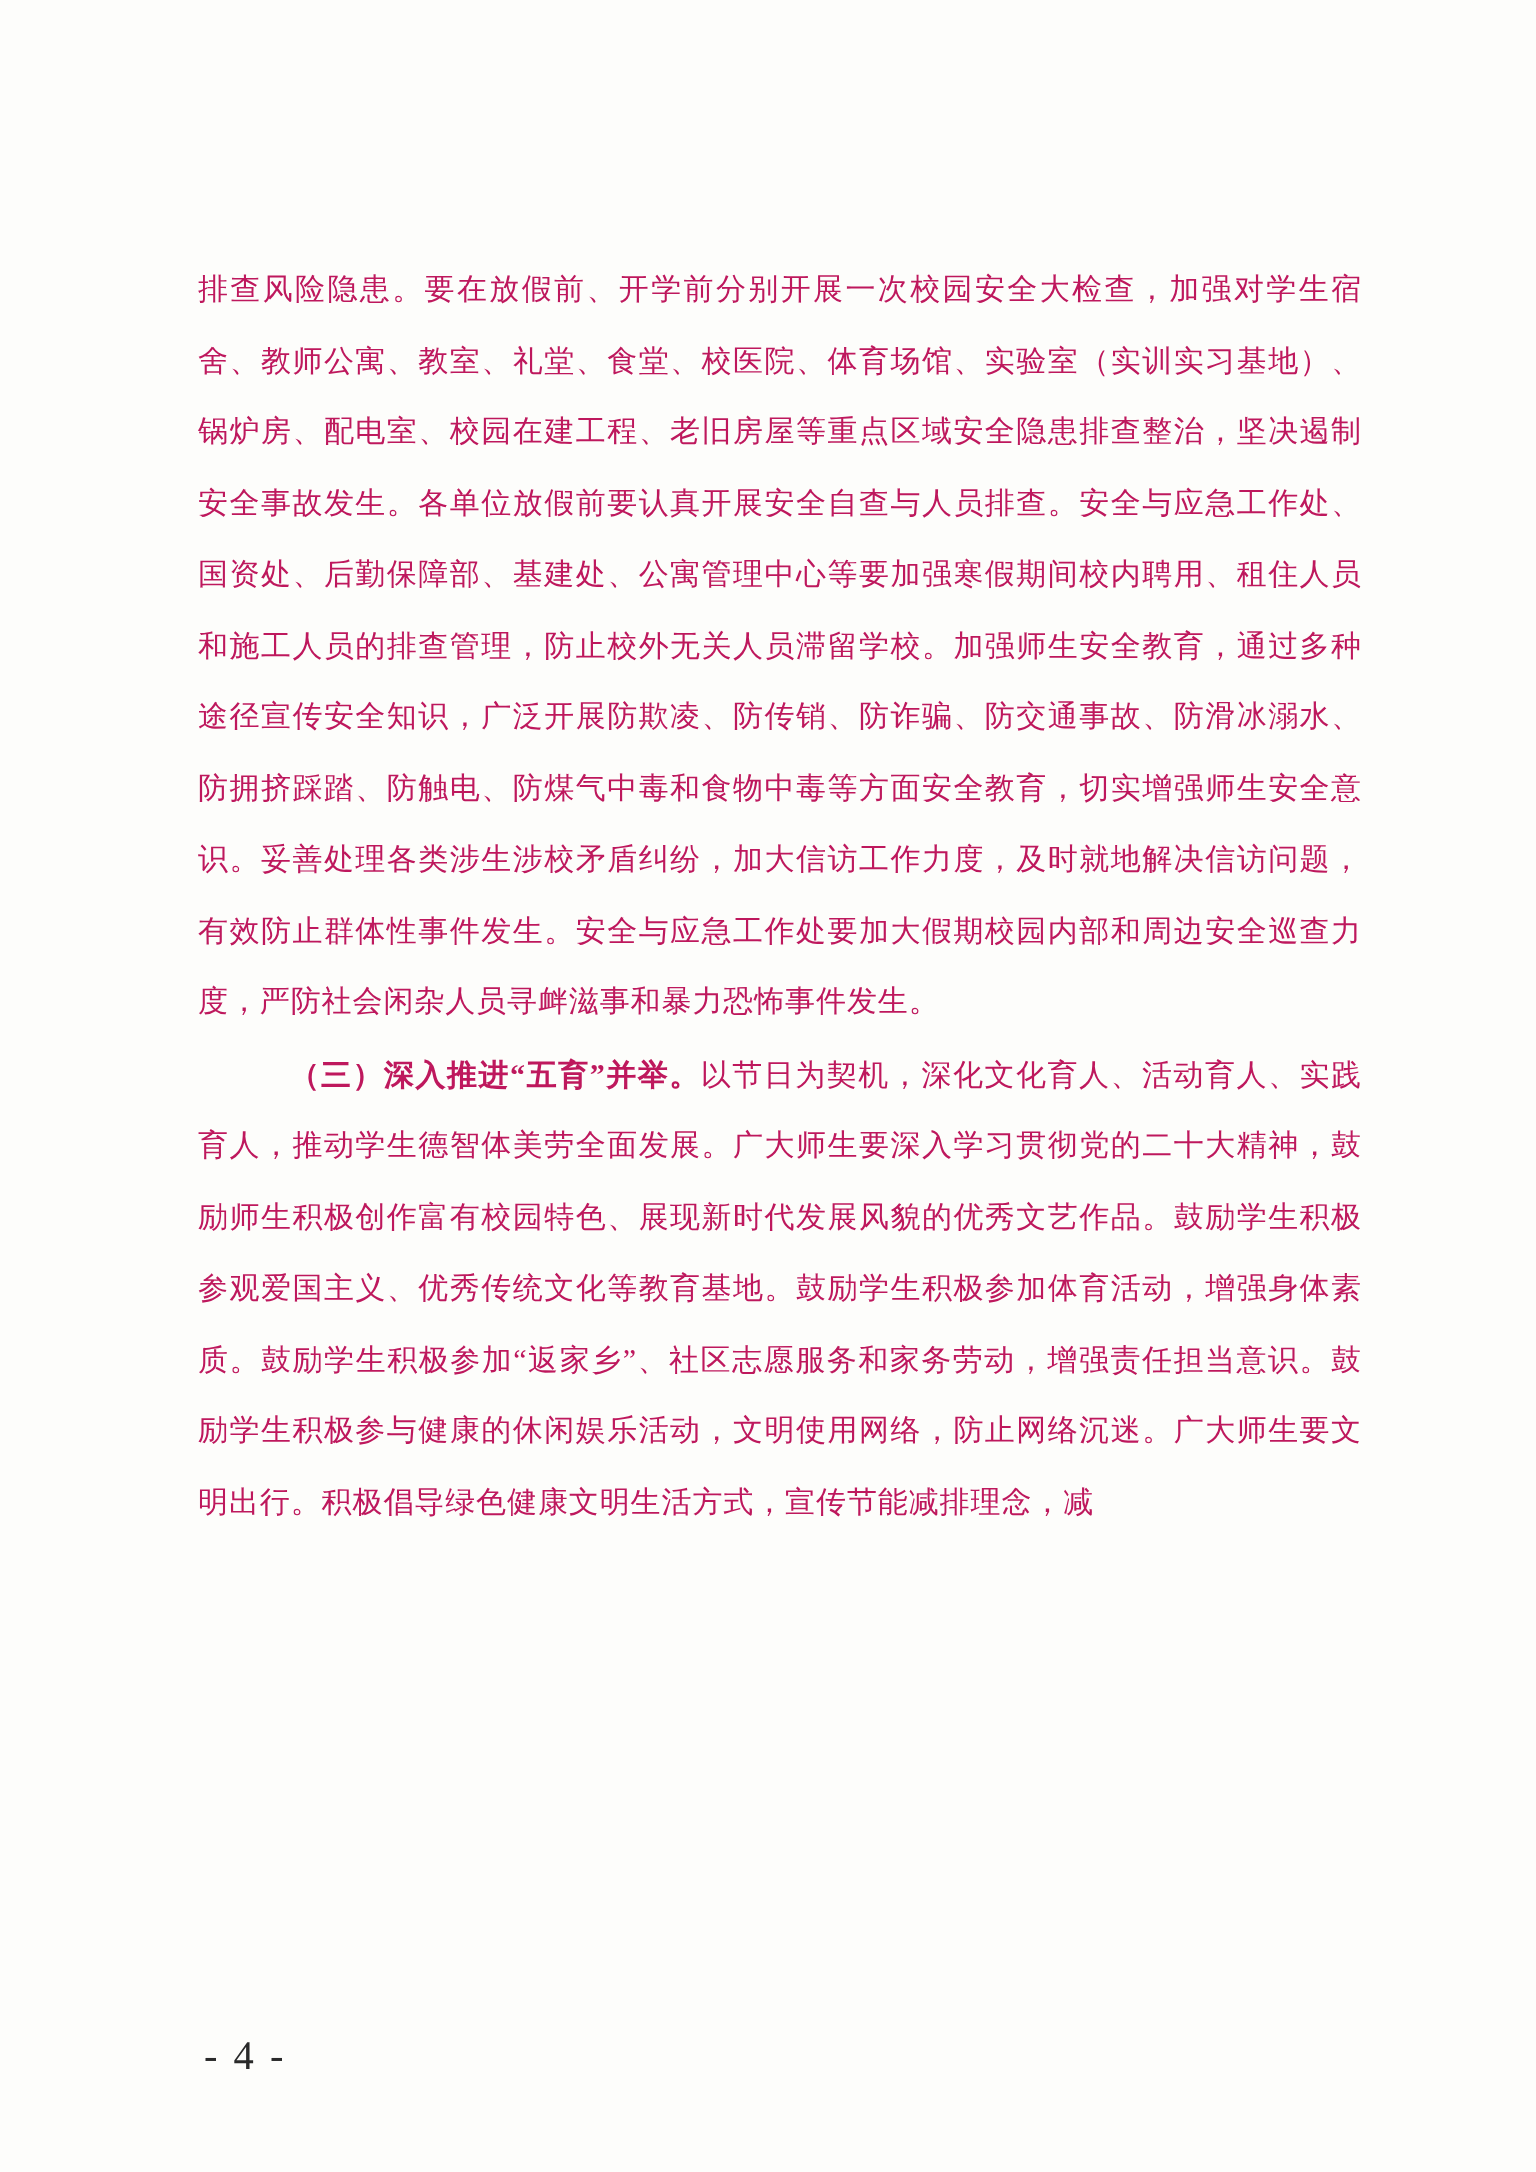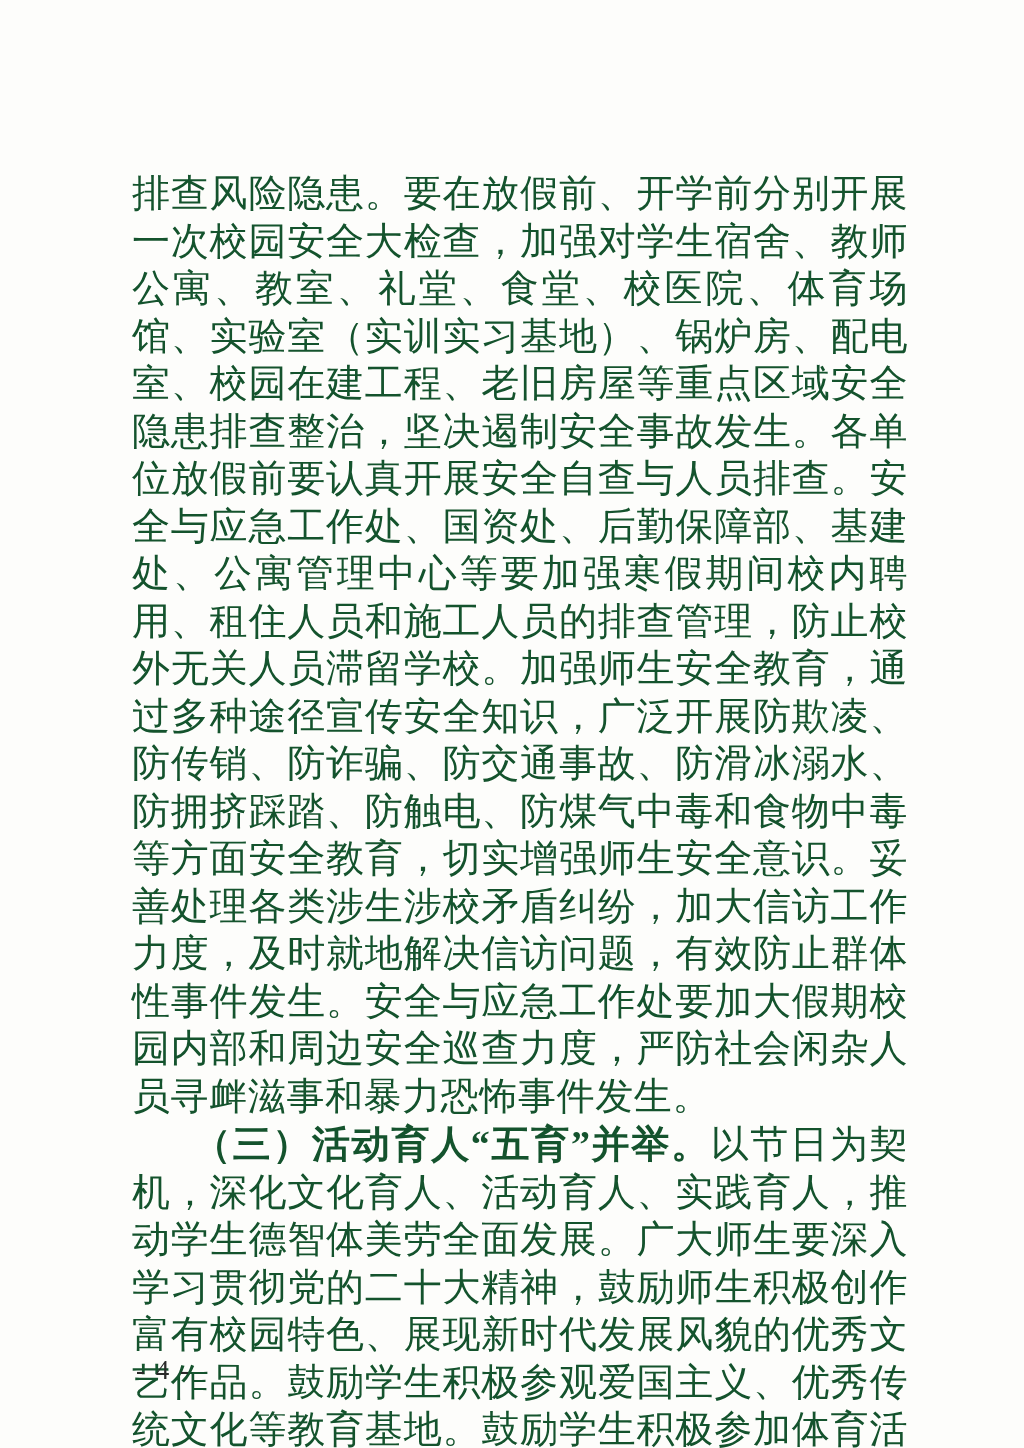--- a/index.html
+++ b/index.html
@@ -20,26 +20,26 @@
     box-sizing: border-box;
   }
   .content {
     position: absolute;
     left: 132px;
     top: 170px;
     width: 776px;
   }
   .para {
     margin: 0 0 0 0;
-    font-size: 38px;
+    font-size: 20px;
     line-height: 47.5px;
     letter-spacing: 0.6px;
     text-align: justify;
     text-justify: inter-ideograph;
-    color: #14532d;
+    color: #be185d;
     word-break: break-all;
   }
   .para.indent {
     text-indent: 61px;
   }
   .para + .para {
     margin-top: 1px;
   }
   .bold-run {
     font-weight: bold;
@@ -61,21 +61,21 @@
 </style>
 </head>
 <body>
 
 <div class="page">
 
   <div class="content">
 
     <p class="para">排查风险隐患。要在放假前、开学前分别开展一次校园安全大检查，加强对学生宿舍、教师公寓、教室、礼堂、食堂、校医院、体育场馆、实验室（实训实习基地）、锅炉房、配电室、校园在建工程、老旧房屋等重点区域安全隐患排查整治，坚决遏制安全事故发生。各单位放假前要认真开展安全自查与人员排查。安全与应急工作处、国资处、后勤保障部、基建处、公寓管理中心等要加强寒假期间校内聘用、租住人员和施工人员的排查管理，防止校外无关人员滞留学校。加强师生安全教育，通过多种途径宣传安全知识，广泛开展防欺凌、防传销、防诈骗、防交通事故、防滑冰溺水、防拥挤踩踏、防触电、防煤气中毒和食物中毒等方面安全教育，切实增强师生安全意识。妥善处理各类涉生涉校矛盾纠纷，加大信访工作力度，及时就地解决信访问题，有效防止群体性事件发生。安全与应急工作处要加大假期校园内部和周边安全巡查力度，严防社会闲杂人员寻衅滋事和暴力恐怖事件发生。</p>
 
-    <p class="para indent"><span class="bold-run">（三）活动育人“五育”并举。</span><span>以节日为契机，深化文化育人、活动育人、实践育人，推动学生德智体美劳全面发展。广大师生要深入学习贯彻党的二十大精神，鼓励师生积极创作富有校园特色、展现新时代发展风貌的优秀文艺作品。鼓励学生积极参观爱国主义、优秀传统文化等教育基地。鼓励学生积极参加体育活动，增强身体素质。鼓励学生积极参加“返家乡”、社区志愿服务和家务劳动，增强责任担当意识。鼓励学生积极参与健康的休闲娱乐活动，文明使用网络，防止网络沉迷。广大师生要文明出行。积极倡导绿色健康文明生活方式，宣传节能减排理念，减</span></p>
+    <p class="para indent"><span class="bold-run">（三）深入推进“五育”并举。</span><span>以节日为契机，深化文化育人、活动育人、实践育人，推动学生德智体美劳全面发展。广大师生要深入学习贯彻党的二十大精神，鼓励师生积极创作富有校园特色、展现新时代发展风貌的优秀文艺作品。鼓励学生积极参观爱国主义、优秀传统文化等教育基地。鼓励学生积极参加体育活动，增强身体素质。鼓励学生积极参加“返家乡”、社区志愿服务和家务劳动，增强责任担当意识。鼓励学生积极参与健康的休闲娱乐活动，文明使用网络，防止网络沉迷。广大师生要文明出行。积极倡导绿色健康文明生活方式，宣传节能减排理念，减</span></p>
 
   </div>
 
   <div class="footer">
     <span class="page-number">- 4 -</span>
   </div>
 
 </div>
 
 </body></html>

